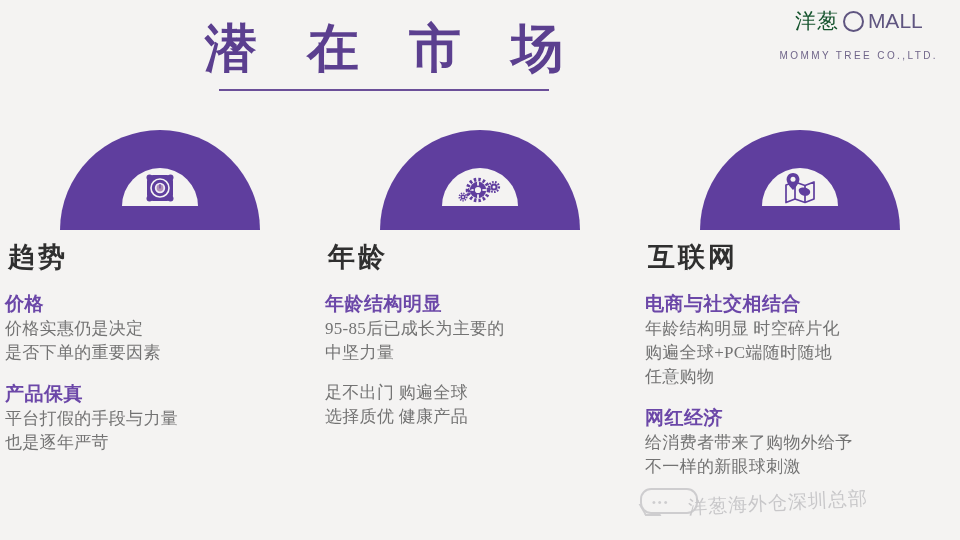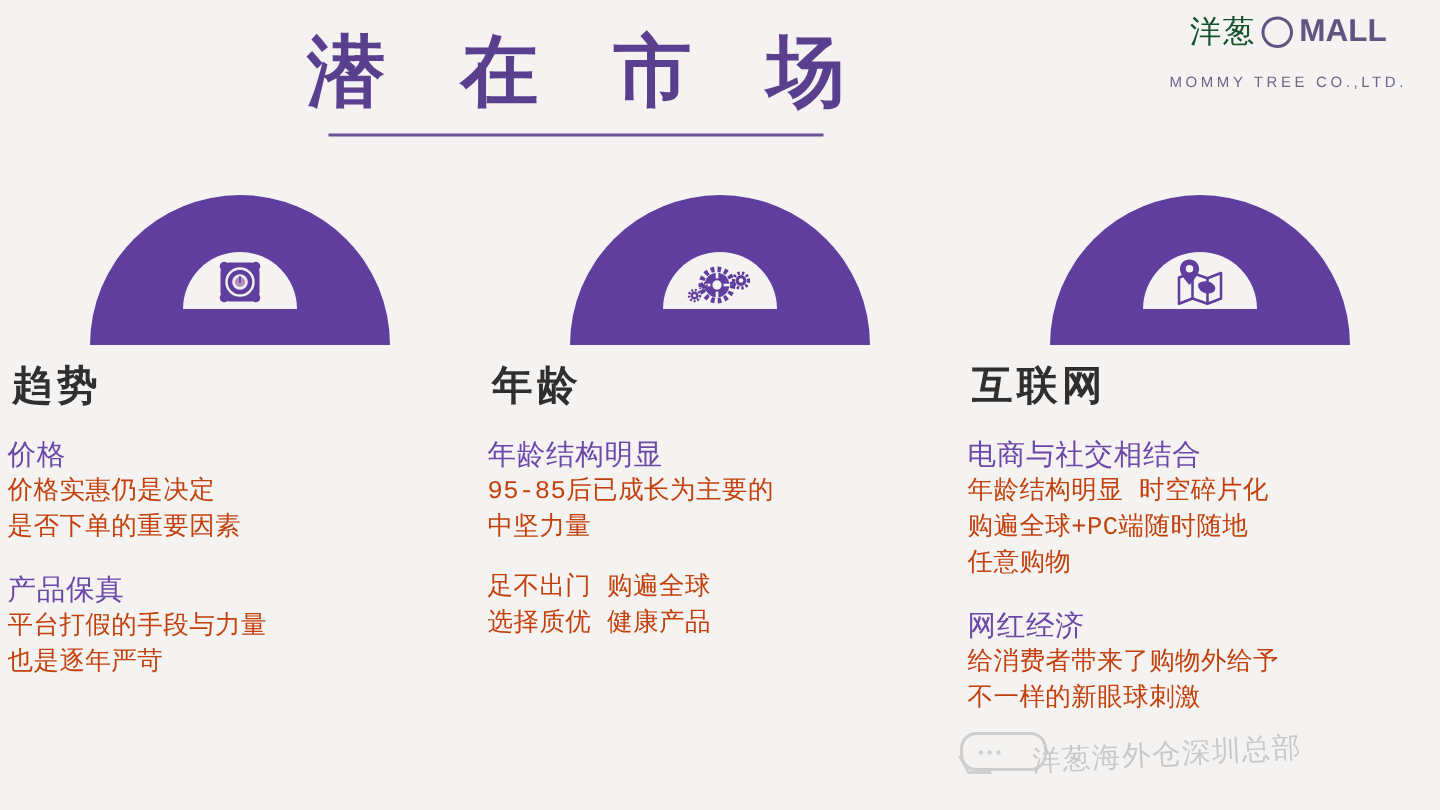--- a/index.html
+++ b/index.html
@@ -20,21 +20,21 @@
   }
   #logo .logo-cn{
     font-size:21px; letter-spacing:1px; color:#14532d;
     font-weight:400;
   }
   #logo .logo-ring{
     display:inline-block;width:17px;height:17px;border-radius:50%;
     border:2.2px solid #5f5580; margin:0 1px;
   }
   #logo .logo-en-mark{
-    font-size:21px;letter-spacing:0px;color:#5f5580;font-weight:700;
+    font-size:21px;letter-spacing:0px;color:#5f5580;font-weight:400;
   }
   #logo .logo-sub{
     font-size:10px;letter-spacing:2.4px;color:#6f6589;
     margin-top:16px; white-space:nowrap;
   }
   
   #title-wrap{
     position:absolute; left:0; top:16px; width:768px; text-align:center;
   }
   #page-title{
@@ -75,28 +75,28 @@
   .arch .icon svg{ display:block; }
   .col-title{
     margin-top:9px;
     font-size:27px; font-weight:bold; color:#2f2f2f;
     letter-spacing:3px; text-indent:3px;
     font-family:"DejaVu Sans","Liberation Sans",sans-serif;
   }
   .block{ margin-top:16px; }
   .block:first-of-type{ margin-top:20px; }
   .sub-head{
-    font-size:19px;font-weight:normal;color:#6b47a8;
+    font-size:19px;font-weight:bold;color:#6b47a8;
     letter-spacing:.5px; line-height:1.35;
     font-family:"DejaVu Sans","Liberation Sans",sans-serif;
   }
   .body-line{
-    font-size:17px;color:#c2410c;line-height:1.42;
+    font-size:17px;color:#737373;line-height:1.42;
     letter-spacing:.3px;
-    font-family:Liberation Mono, monospace;
+    font-family:Liberation Serif, serif;
   }
   
   #watermark{
     position:absolute; left:636px; top:470px; width:320px; height:60px;
     pointer-events:none; opacity:.42;
   }
   #watermark .wm-text{
     position:absolute; left:52px; top:20px;
     font-size:19px; color:#8d8d93; white-space:nowrap;
     letter-spacing:1px;

